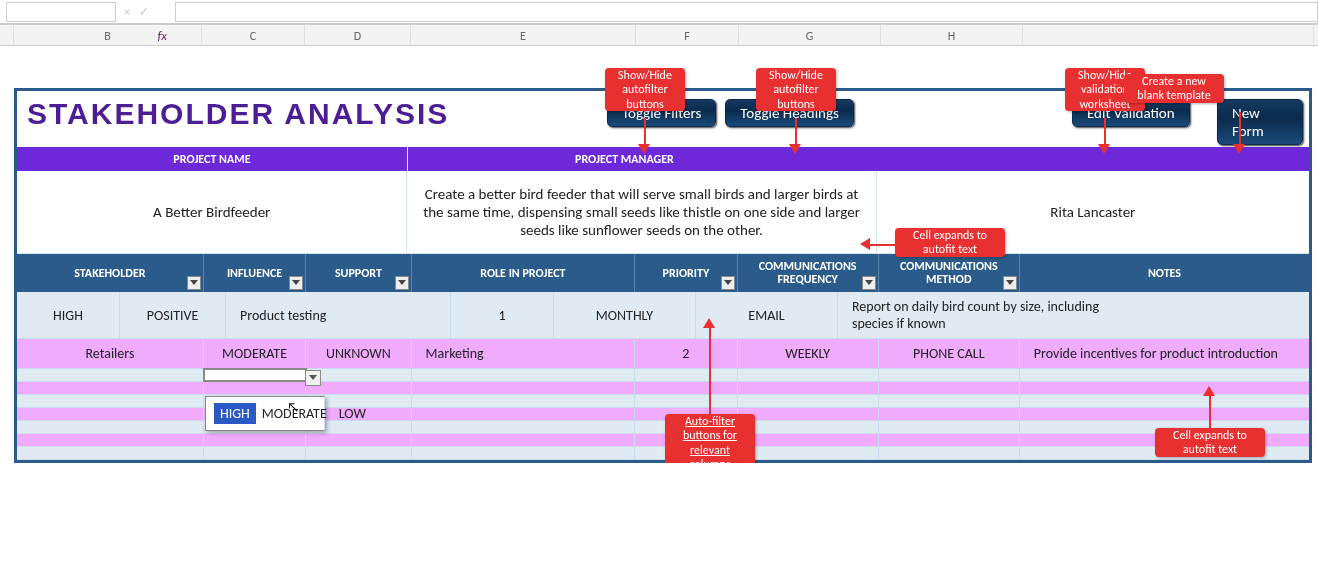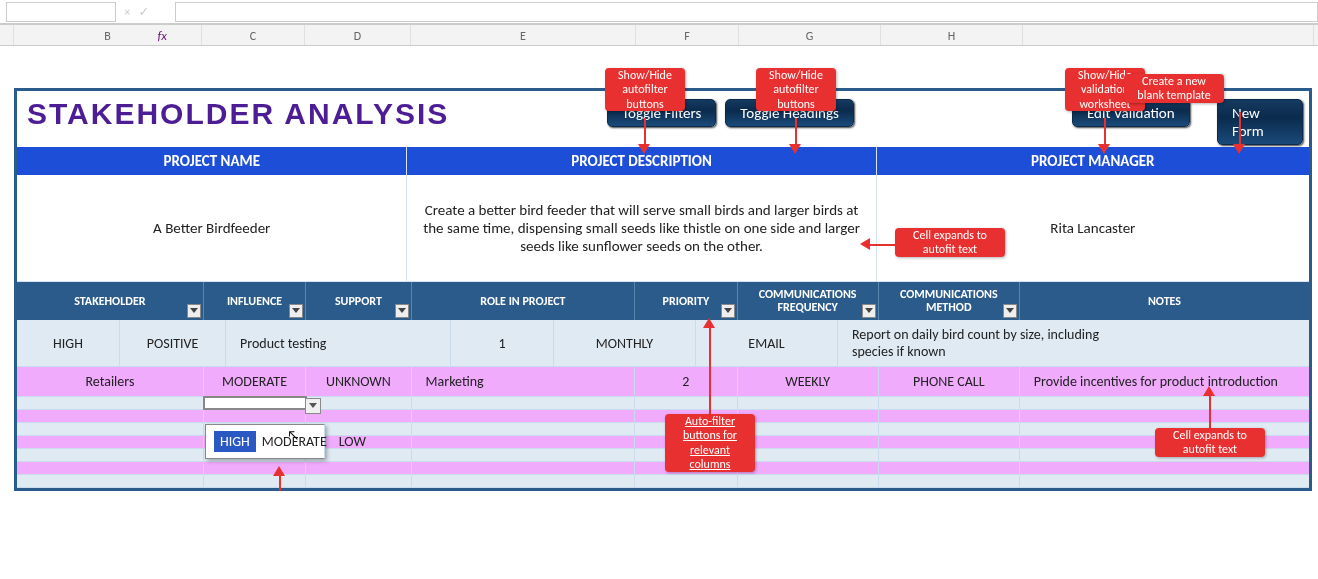--- a/index.html
+++ b/index.html
@@ -29,25 +29,25 @@
   .btn-group-left { position:absolute; left:590px; top:8px; }
   .btn-group-right1 { position:absolute; left:1055px; top:8px; }
   .btn-group-right2 { position:absolute; left:1200px; top:8px; }
   
   
   .callout { position:absolute; background:#e83030; color:#fff; font-size:12px; padding:0 8px; border-radius:4px; text-align:center; box-shadow:1px 1px 3px rgba(0,0,0,0.3); z-index:50; line-height:1.2; }
   .arrow-line { position:absolute; background:#e83030; z-index:49; }
   .arrow-head { position:absolute; width:0; height:0; z-index:49; }
   
   
-  .band { display:flex; background:#1d4ed8; color:#fff; font-weight:bold; font-size:15px; }
+  .band { display:flex; background:#6d28d9; color:#fff; font-weight:bold; font-size:12px; }
   .band > div { text-align:center; padding:5px 4px; border-right:1px solid #d6e4f0; }
   
   .info-row { display:flex; background:#fff; }
-  .info-row > div { padding:26px 8px; font-size:15px; text-align:center; border-right:1px solid #d6e4f0; border-bottom:1px solid #d6e4f0; display:flex; align-items:center; justify-content:center; }
+  .info-row > div { padding:14px 8px; font-size:15px; text-align:center; border-right:1px solid #d6e4f0; border-bottom:1px solid #d6e4f0; display:flex; align-items:center; justify-content:center; }
   .info-row .desc { text-align:center; font-size:15px; }
   .grid-head { display:flex; background:#2b5b8a; color:#fff; font-weight:bold; font-size:12px; }
   .grid-head > div { text-align:center; padding:6px 4px; border-right:1px solid #5a85ad; position:relative; display:flex; align-items:center; justify-content:center; line-height:1.1; }
   .filter-btn { position:absolute; right:2px; bottom:2px; width:14px; height:14px; background:#eee; border:1px solid #888; cursor:pointer; }
   .filter-btn::after { content:""; position:absolute; left:2px; top:3px; border-left:4px solid transparent; border-right:4px solid transparent; border-top:5px solid #444; }
   
   .grow { display:flex; border-bottom:1px solid #c9dbec; }
   .grow > div { padding:6px 8px; font-size:14px; border-right:1px solid #c9dbec; display:flex; align-items:center; }
   .grow.alt { background:#dfeaf3; }
   .grow.plain { background:#f0abfc; }
@@ -124,21 +124,20 @@
     </div>
     <div class="btn-group-right1">
       <span class="btn">Edit Validation</span>
     </div>
     <div class="btn-group-right2">
       <span class="btn">New Form</span>
     </div>
 
     <div class="band">
       <div style="width:391px;">PROJECT NAME</div>
-      <div style="width:470px;">PROJECT DESCRIPTION</div>
       <div style="width:433px; border-right:none;">PROJECT MANAGER</div>
     </div>
 
     <div class="info-row">
       <div style="width:391px;text-align:right;">A Better Birdfeeder</div>
       <div class="desc" style="width:470px;">Create a better bird feeder that will serve small birds and larger birds at the same time, dispensing small seeds like thistle on one side and larger seeds like sunflower seeds on the other.</div>
       <div style="width:433px; border-right:none; position:relative;">Rita Lancaster</div>
     </div>
 
     <div class="grid-head">

